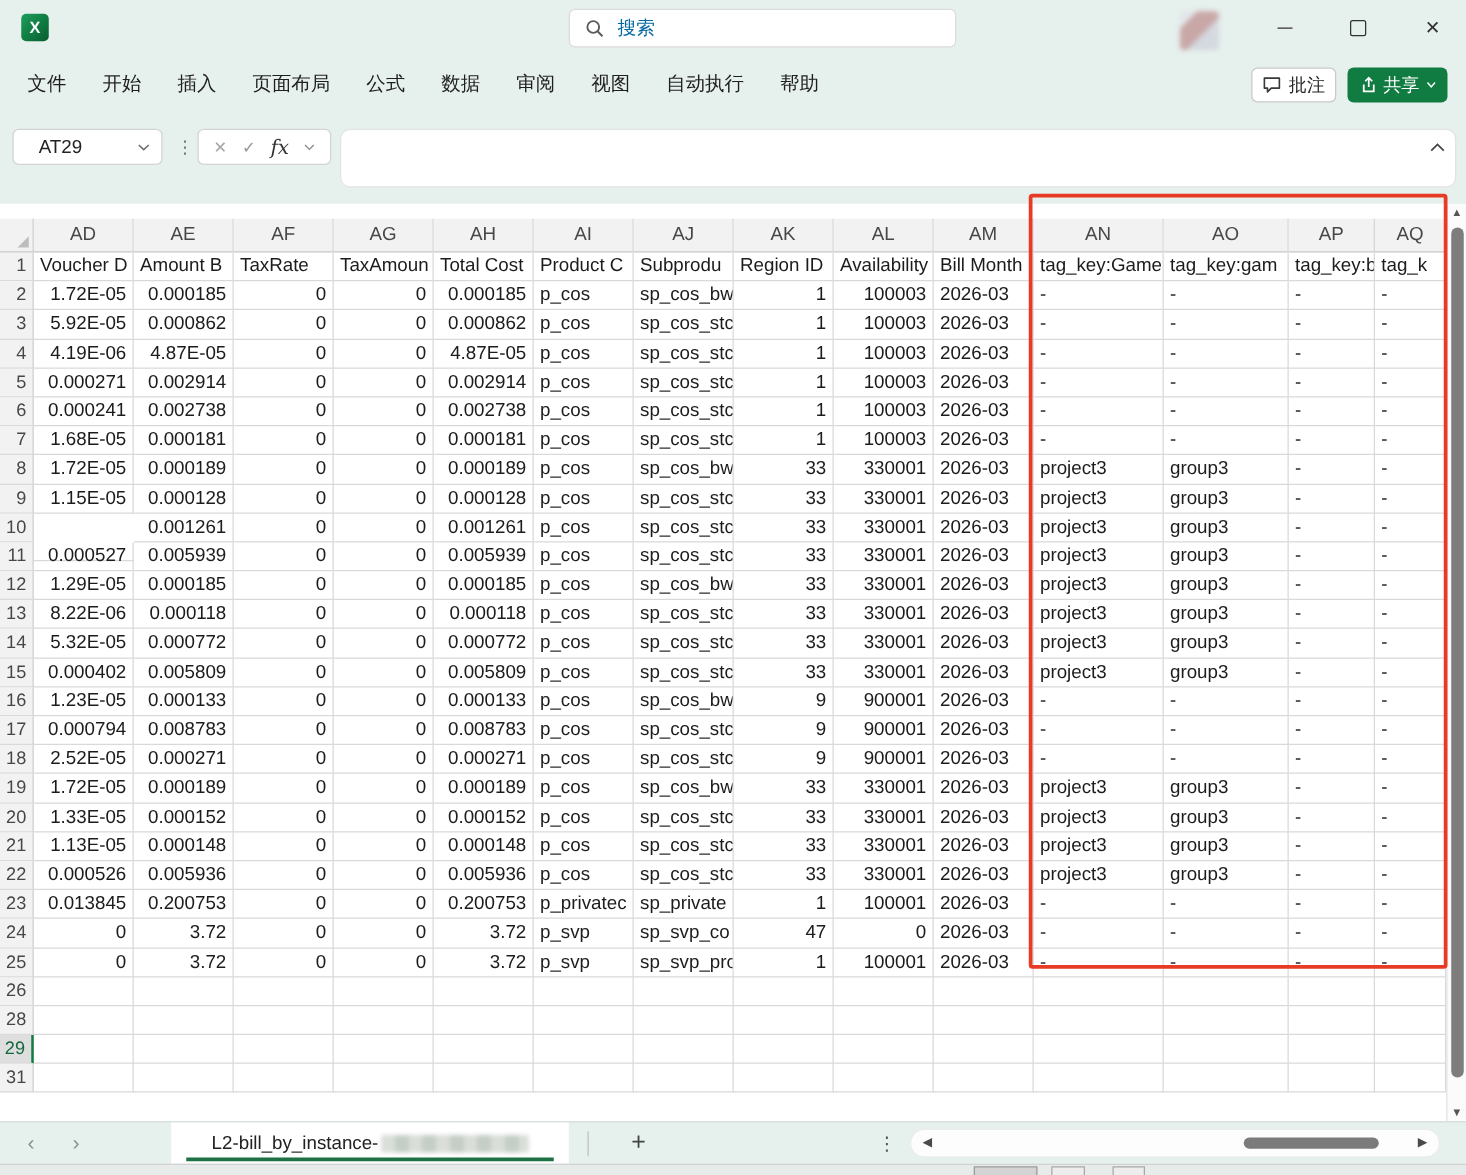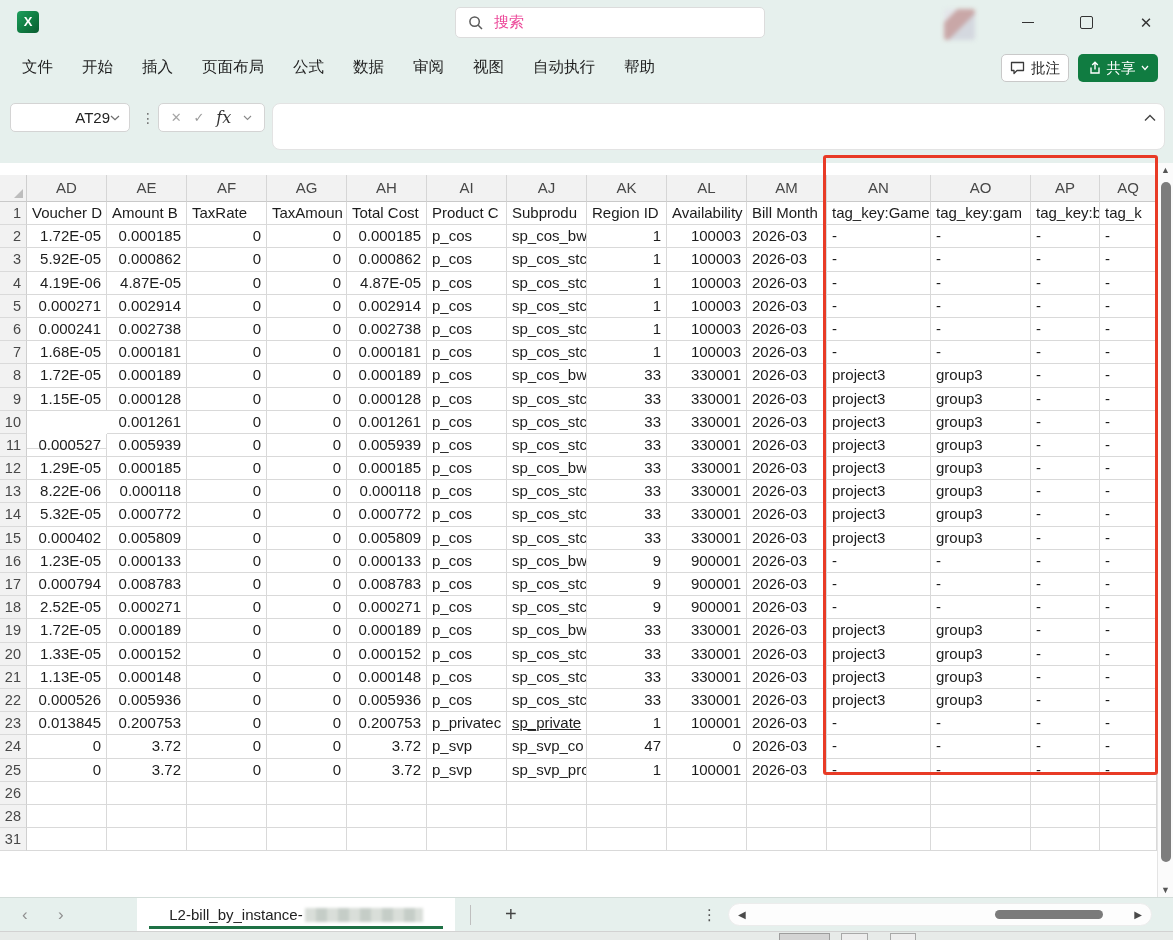--- a/index.html
+++ b/index.html
@@ -15,21 +15,21 @@
            color:#fff;font-weight:bold;font-size:13px;line-height:22px;text-align:center;}
   .title-text{position:absolute;left:64px;top:0;height:45px;line-height:45px;font-size:15px;color:#262626;white-space:nowrap;}
   .pix{display:inline-block;vertical-align:-3px;border-radius:2px;
        background:repeating-linear-gradient(90deg,#cfcfcf 0 9px,#bdbdbd 9px 18px,#d8d8d8 18px 27px);
        filter:blur(1.6px);}
   .title-pix{width:148px;height:16px;}
   .title-chev{display:inline-block;margin-left:14px;}
   .searchbox{position:absolute;left:455px;top:7px;width:310px;height:31px;background:#fff;
              border:1px solid #dcdcdc;border-radius:5px;box-sizing:border-box;
              display:flex;align-items:center;padding-left:12px;gap:10px;
-             font-size:15px;color:#ec4899;}
+             font-size:15px;color:#0369a1;}
   .avatar{position:absolute;left:944px;top:9px;width:31px;height:31px;border-radius:3px;
           background:linear-gradient(135deg,#e3e6ea 22%,#c9a7a7 22% 58%,#d4d8df 58%);
           filter:blur(2.2px);}
   .winbtn{position:absolute;top:0;width:46px;height:45px;display:flex;align-items:center;justify-content:center;color:#333;}
   .win-min-bar{width:12px;height:1.6px;background:#333;}
   .win-max-box{width:11px;height:11px;border:1.4px solid #333;border-radius:2px;}
   .win-close-x{font-size:15px;line-height:1;}
 
   
   .menubar{position:absolute;top:45px;left:0;width:1173px;height:45px;}
@@ -41,21 +41,21 @@
                 display:flex;align-items:center;justify-content:center;gap:6px;font-size:14.5px;color:#262626;}
   .btn-share{position:absolute;left:1078px;top:9px;width:80px;height:28px;background:#107C41;
              border-radius:5px;display:flex;align-items:center;justify-content:center;gap:5px;
              font-size:14.5px;color:#fff;}
 
   
   .formulabar{position:absolute;top:90px;left:0;width:1173px;height:72px;}
   .namebox{position:absolute;left:10px;top:13px;width:120px;height:29px;background:#fff;
            border:1px solid #d4d4d4;border-radius:5px;box-sizing:border-box;
            display:flex;align-items:center;font-size:15px;color:#222;}
-  .namebox .nb-text{flex:1;padding-left:10px;text-align:right;}
+  .namebox .nb-text{flex:1;padding-left:20px;}
   .fb-dots{position:absolute;left:141px;top:13px;height:29px;display:flex;align-items:center;color:#707070;font-size:14px;}
   .fxbox{position:absolute;left:158px;top:13px;width:107px;height:29px;background:#fff;
          border:1px solid #d4d4d4;border-radius:5px;box-sizing:border-box;
          display:flex;align-items:center;justify-content:space-evenly;}
   .fx-x{color:#a6a6a6;font-size:13px;}
   .fx-check{color:#9a9a9a;font-size:13px;}
   .fx-fx{font-family:"DejaVu Serif","Liberation Serif",serif;font-style:italic;font-size:16px;color:#333;}
   .formula-input{position:absolute;left:272px;top:13px;width:893px;height:47px;background:#fff;
                  border:1px solid #e3e3e3;border-radius:8px;box-sizing:border-box;
                  font-size:14px;color:#222;padding:4px 26px 4px 10px;}
@@ -605,21 +605,21 @@
       <div class="g-cell al" style="width: 57px;">-</div>
     </div>
     <div class="g-row">
       <div class="g-rowhead">23</div>
       <div class="g-cell ar" style="width: 80px;">0.013845</div>
       <div class="g-cell ar" style="width: 80px;">0.200753</div>
       <div class="g-cell ar" style="width: 80px;">0</div>
       <div class="g-cell ar" style="width: 80px;">0</div>
       <div class="g-cell ar" style="width: 80px;">0.200753</div>
       <div class="g-cell al" style="width: 80px;">p_privatec</div>
-      <div class="g-cell al" style="width: 80px; text-decoration: underline;">sp_private</div>
+      <div class="g-cell al" style="width: 80px;">sp_private</div>
       <div class="g-cell ar" style="width: 80px;">1</div>
       <div class="g-cell ar" style="width: 80px;">100001</div>
       <div class="g-cell al" style="width: 80px;">2026-03</div>
       <div class="g-cell al" style="width: 104px;">-</div>
       <div class="g-cell al" style="width: 100px;">-</div>
       <div class="g-cell al" style="width: 69px;">-</div>
       <div class="g-cell al" style="width: 57px;">-</div>
     </div>
     <div class="g-row">
       <div class="g-rowhead">24</div>
@@ -667,20 +667,37 @@
       <div class="g-cell ar" style="width: 80px;"></div>
       <div class="g-cell ar" style="width: 80px;"></div>
       <div class="g-cell al" style="width: 80px;"></div>
       <div class="g-cell al" style="width: 104px;"></div>
       <div class="g-cell al" style="width: 100px;"></div>
       <div class="g-cell al" style="width: 69px;"></div>
       <div class="g-cell al" style="width: 57px;"></div>
     </div>
     <div class="g-row">
       <div class="g-rowhead">28</div>
+      <div class="g-cell ar" style="width: 80px;"></div>
+      <div class="g-cell ar" style="width: 80px;"></div>
+      <div class="g-cell ar" style="width: 80px;"></div>
+      <div class="g-cell ar" style="width: 80px;"></div>
+      <div class="g-cell ar" style="width: 80px;"></div>
+      <div class="g-cell al" style="width: 80px;"></div>
+      <div class="g-cell al" style="width: 80px;"></div>
+      <div class="g-cell ar" style="width: 80px;"></div>
+      <div class="g-cell ar" style="width: 80px;"></div>
+      <div class="g-cell al" style="width: 80px;"></div>
+      <div class="g-cell al" style="width: 104px;"></div>
+      <div class="g-cell al" style="width: 100px;"></div>
+      <div class="g-cell al" style="width: 69px;"></div>
+      <div class="g-cell al" style="width: 57px;"></div>
+    </div>
+    <div class="g-row">
+      <div class="g-rowhead selected">29</div>
       <div class="g-cell ar" style="width: 80px;"></div>
       <div class="g-cell ar" style="width: 80px;"></div>
       <div class="g-cell ar" style="width: 80px;"></div>
       <div class="g-cell ar" style="width: 80px;"></div>
       <div class="g-cell ar" style="width: 80px;"></div>
       <div class="g-cell al" style="width: 80px;"></div>
       <div class="g-cell al" style="width: 80px;"></div>
       <div class="g-cell ar" style="width: 80px;"></div>
       <div class="g-cell ar" style="width: 80px;"></div>
       <div class="g-cell al" style="width: 80px;"></div>

